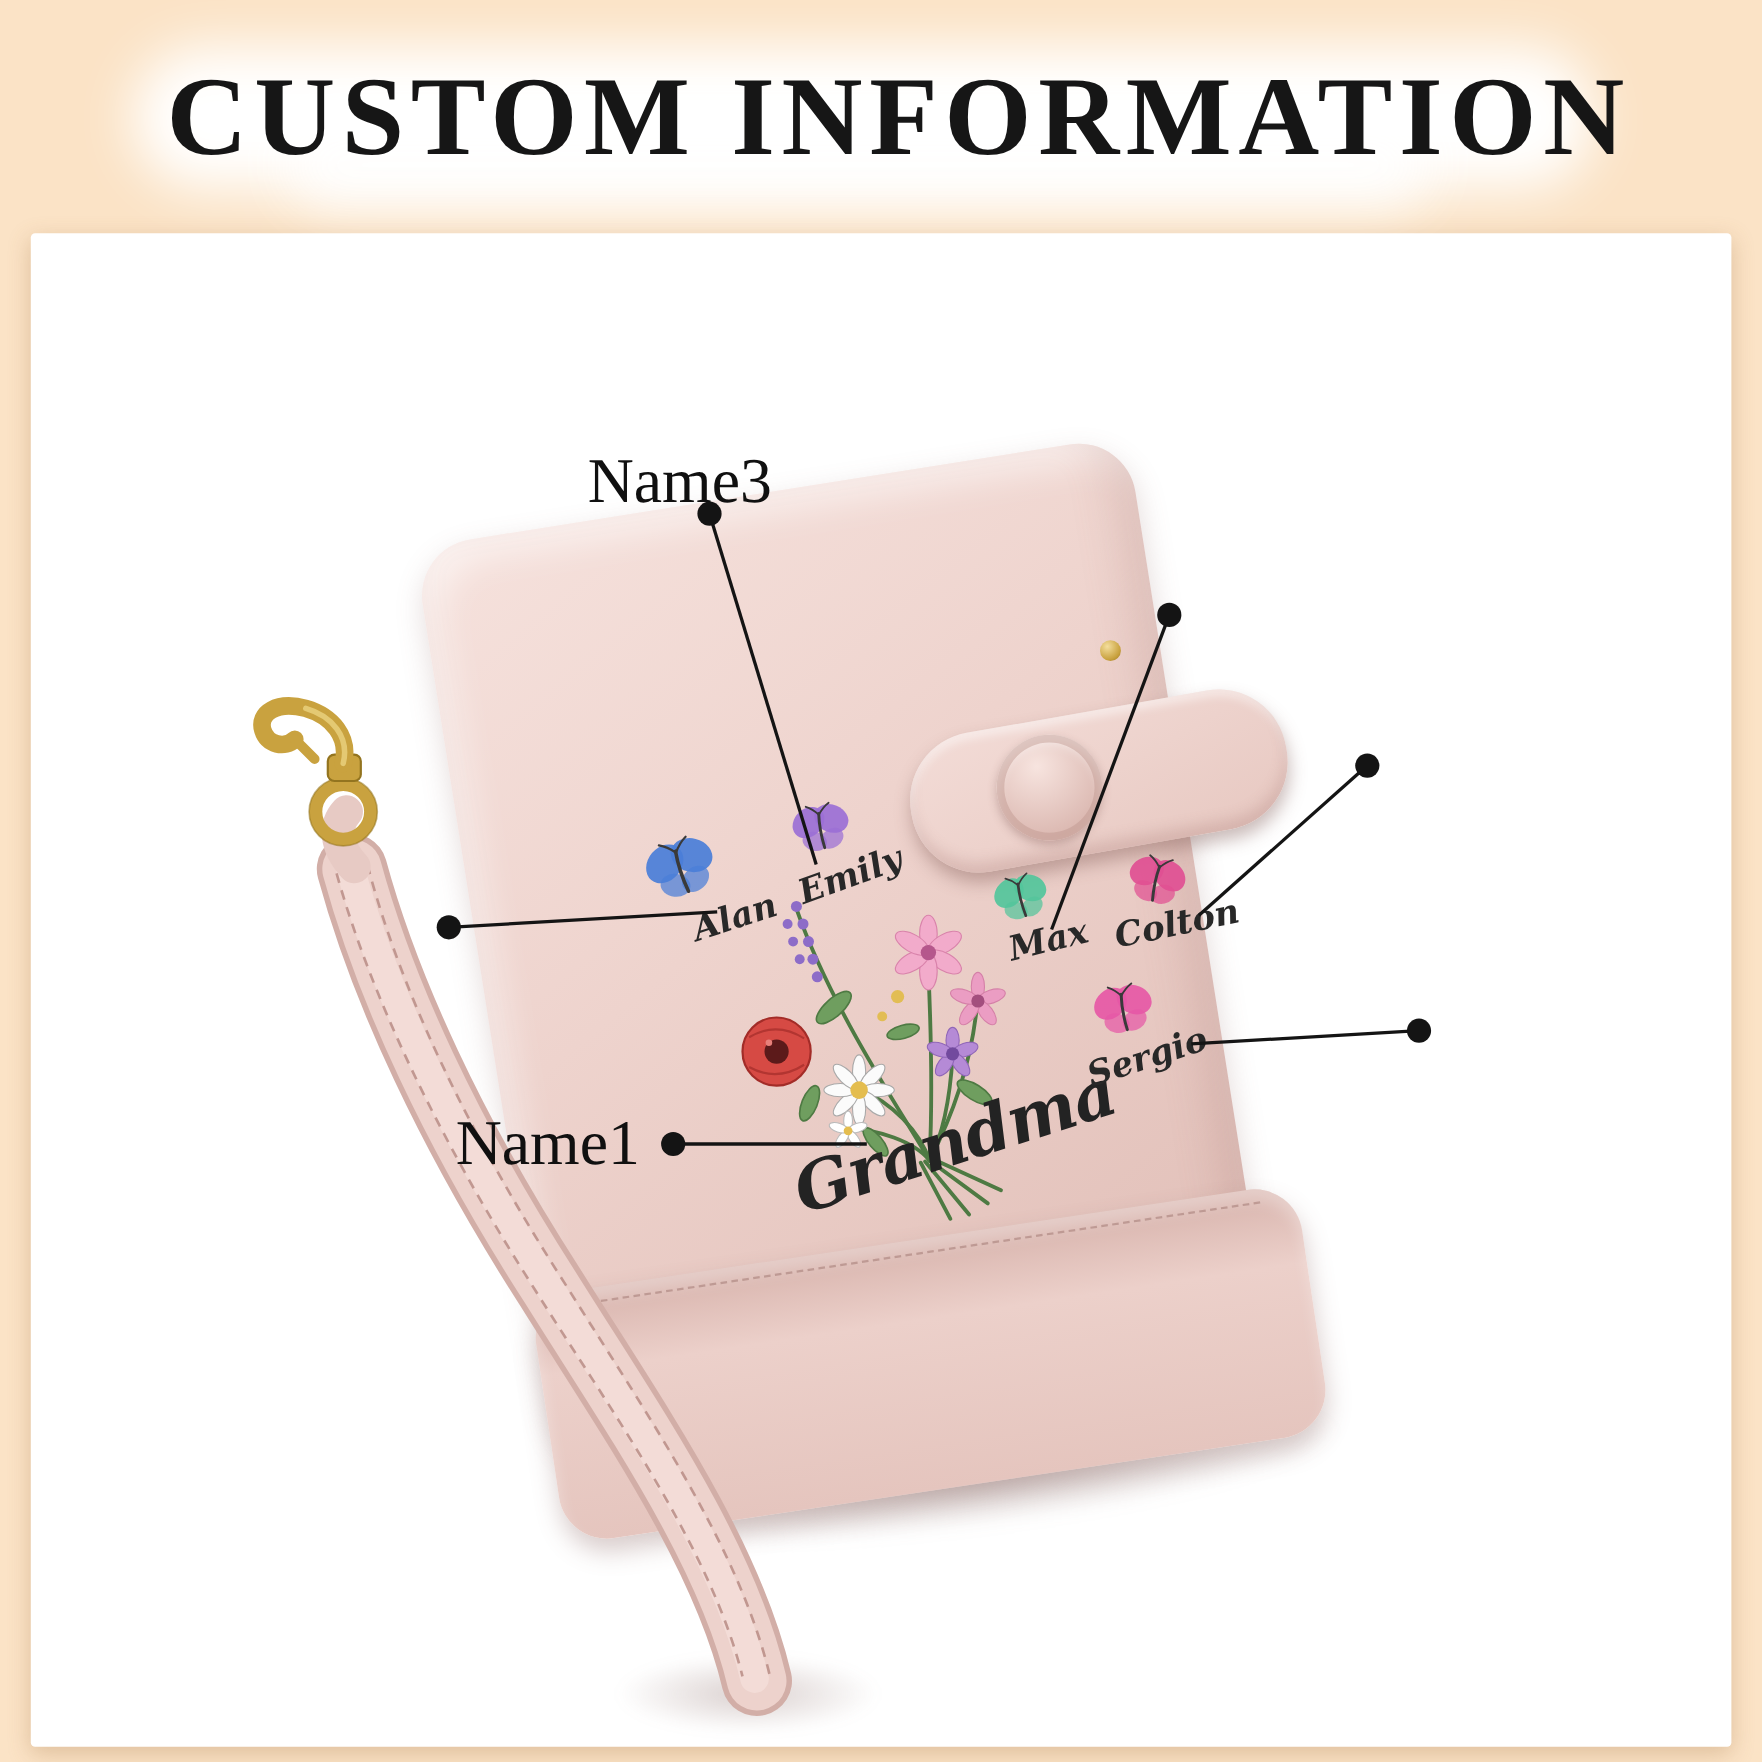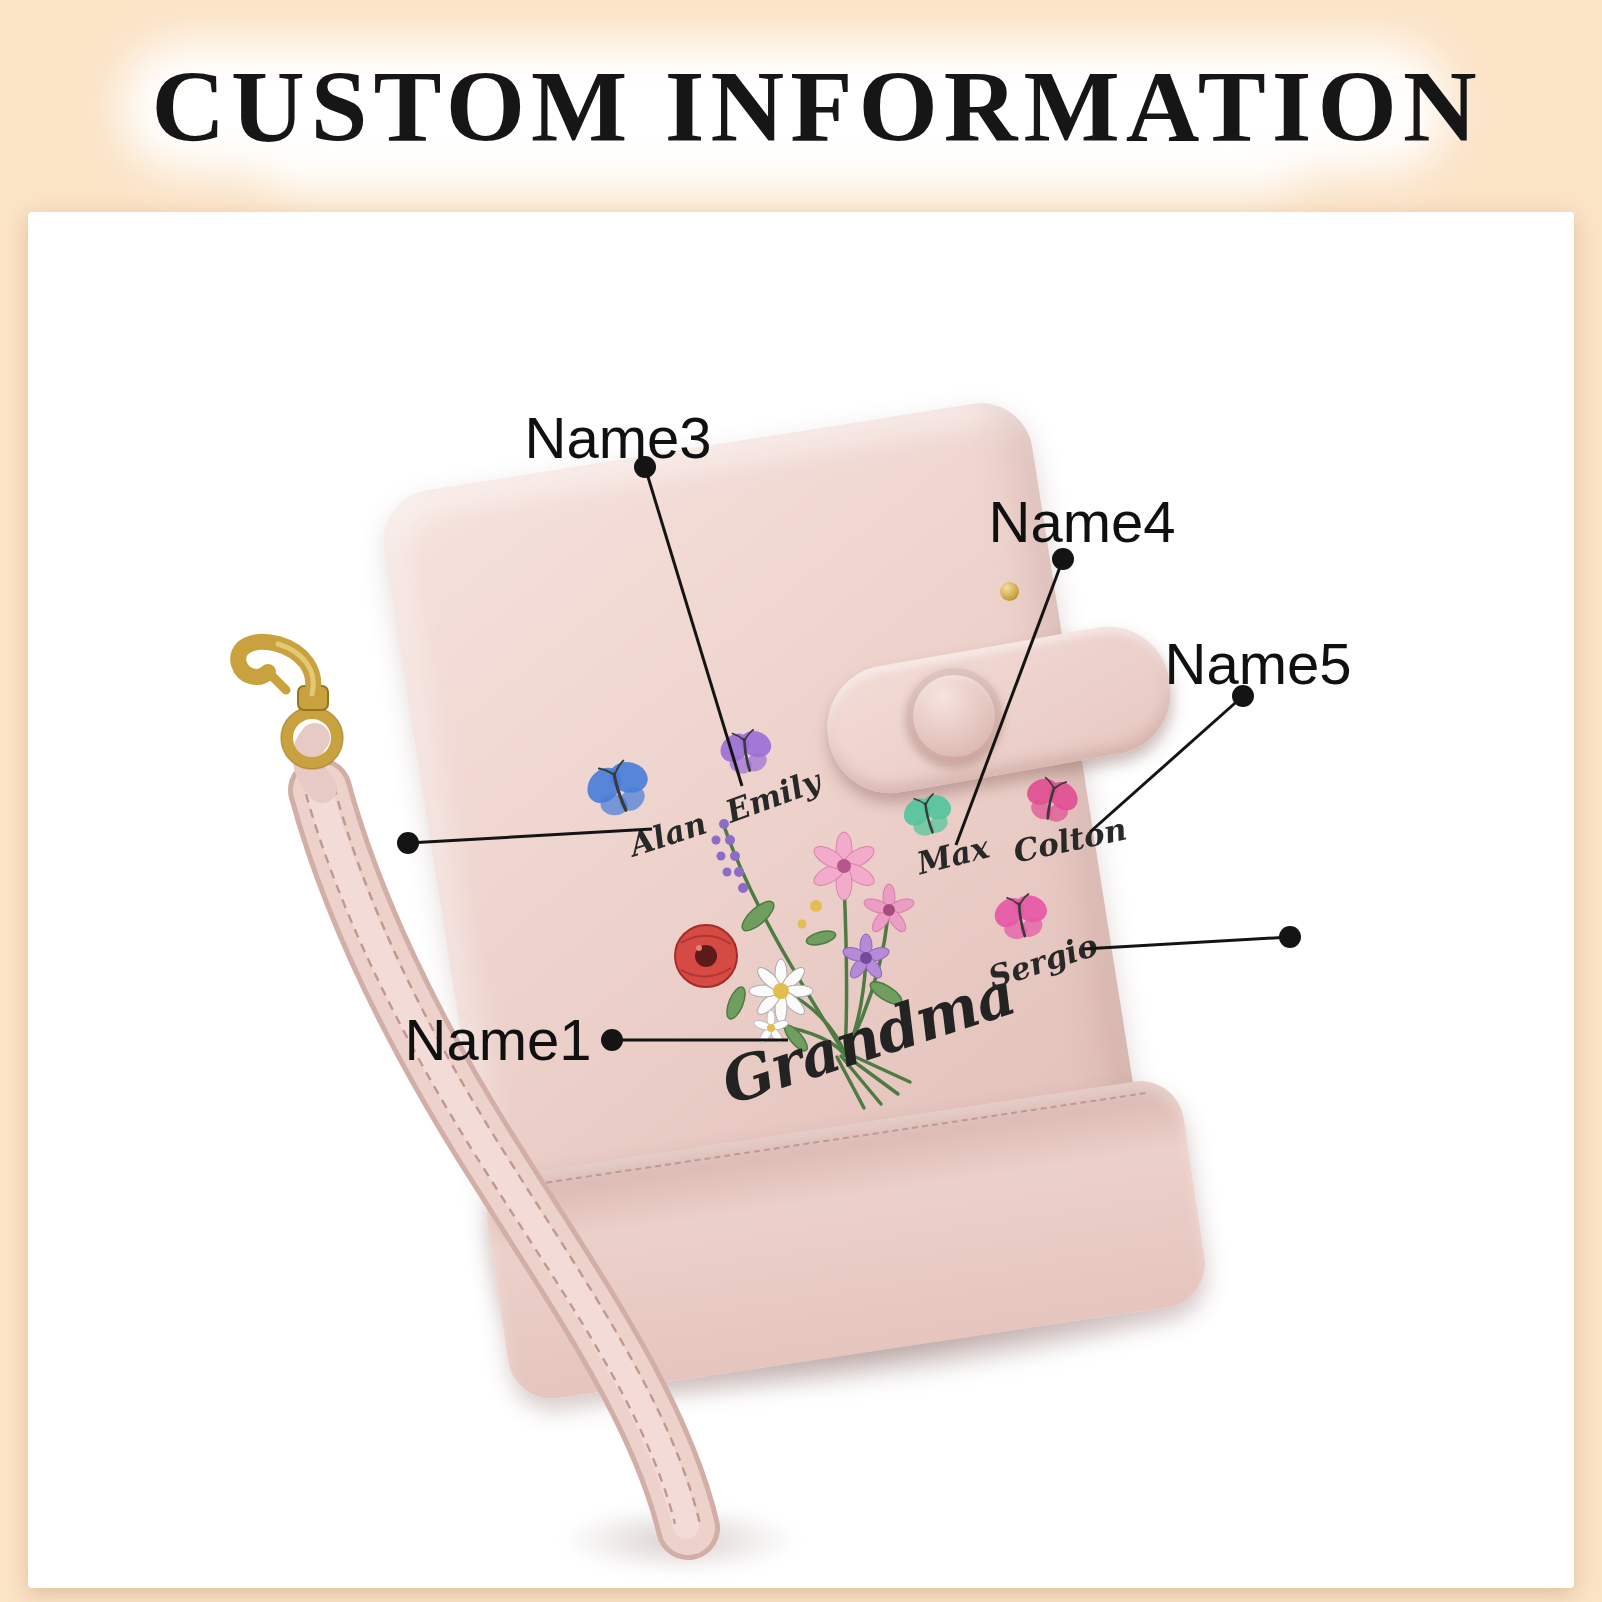--- a/index.html
+++ b/index.html
@@ -58,21 +58,21 @@
   .wallet-name{position:absolute;z-index:8;white-space:nowrap;
     transform:translate(-50%,-50%) rotate(var(--rot,0deg));
     font:italic bold 31px "DejaVu Serif",serif;color:#282828;}
 
   
   .strap-svg{position:absolute;left:0;top:0;width:1602px;height:1602px;z-index:9;pointer-events:none;}
 
   
   .lines-svg{position:absolute;left:0;top:0;width:1602px;height:1602px;z-index:10;pointer-events:none;}
   .callout{position:absolute;z-index:11;transform:translate(-50%,-50%);white-space:nowrap;
-    font-size:58px;color:#101010;font-family:Liberation Sans, sans-serif;}
+    font-size:58px;color:#101010;font-family:Liberation Serif, serif;}
   .hidden-defs{position:absolute;width:0;height:0;overflow:hidden;}
 </style>
 </head>
 <body>
 
 <div class="stage">
 
   <svg class="hidden-defs" aria-hidden="true">
     <defs>
       <g id="bf-shape">
@@ -257,16 +257,14 @@
       <circle cx="408" cy="843" r="11"></circle>
       <circle cx="645" cy="467" r="11"></circle>
       <circle cx="1063" cy="559" r="11"></circle>
       <circle cx="1243" cy="696" r="11"></circle>
       <circle cx="1290" cy="937" r="11"></circle>
     </g>
   </svg>
 
   <div class="callout" style="left:498px;top:1039px;">Name1</div>
   <div class="callout" style="left:618px;top:437px;">Name3</div>
-  <div class="callout" style="left:1082px;top:521px;">Name4</div>
-  <div class="callout" style="left:1258px;top:663px;">Name5</div>
 
 </div>
 
 </body></html>

